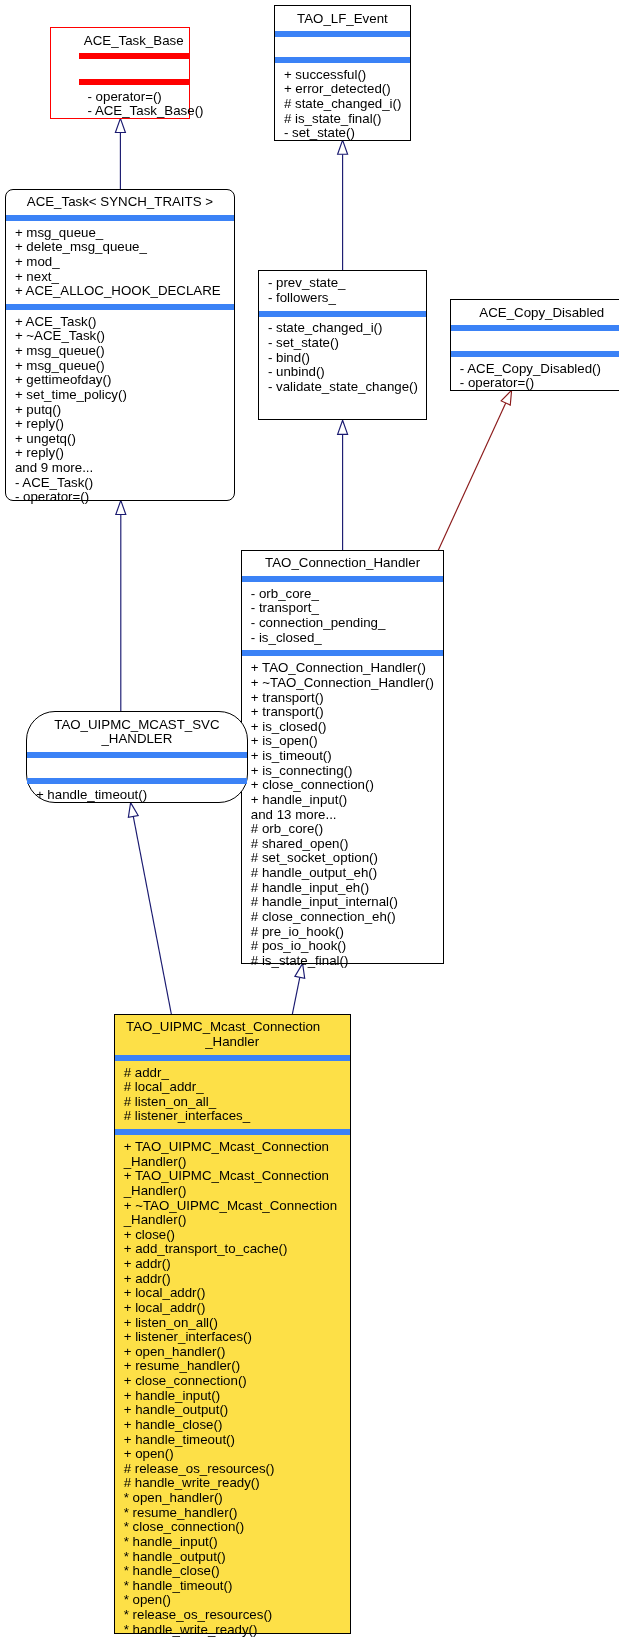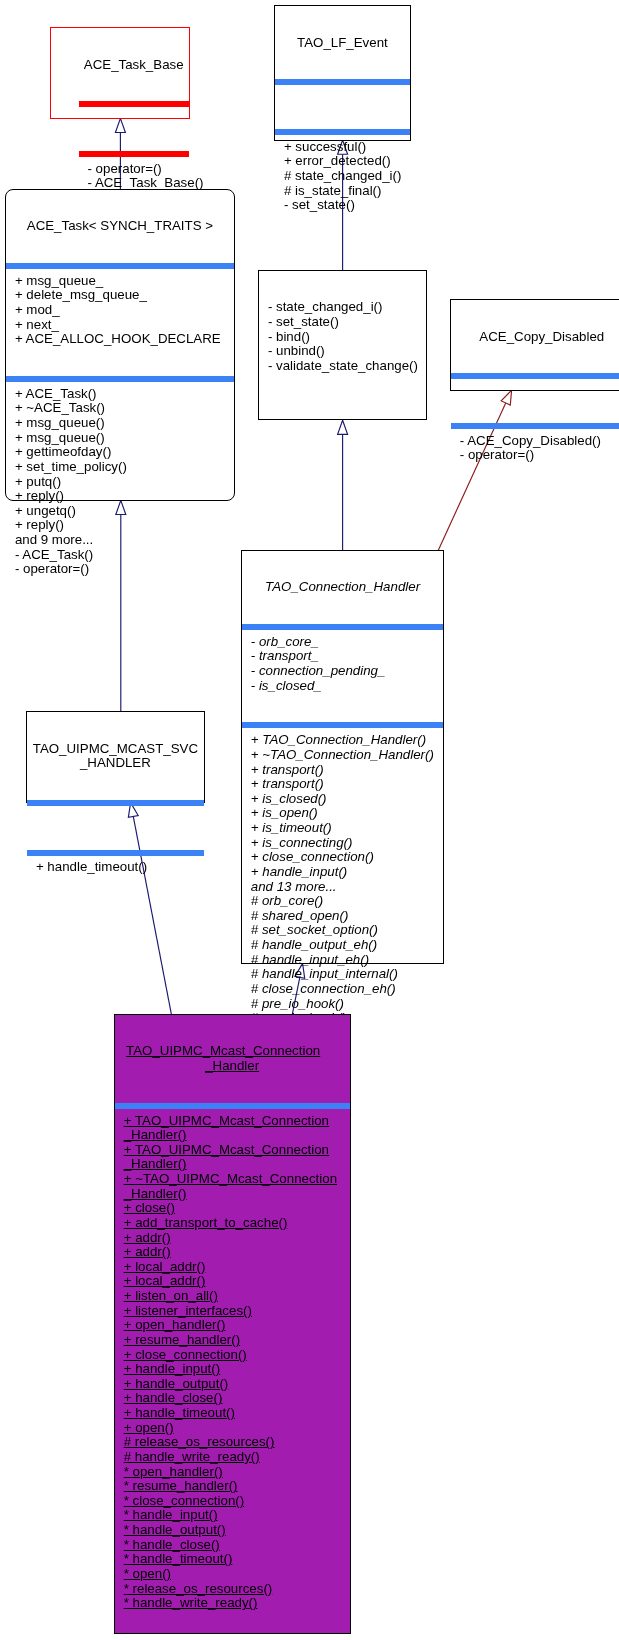--- a/index.html
+++ b/index.html
@@ -1,22 +1,22 @@
 <!DOCTYPE html>
 <html><head>
 <meta charset="utf-8">
 <title>TAO_UIPMC_Mcast_Connection_Handler class diagram</title>
 <style>
   html,body{margin:0;padding:0;background:#ffffff;-webkit-font-smoothing:antialiased;}
   #diagram{position:relative;width:619px;height:1640px;background:#ffffff;
            font-family:"Liberation Sans",sans-serif;overflow:hidden;}
   .uml-node{position:absolute;box-sizing:border-box;border:1px solid #000000;background:#ffffff;z-index:2;}
   .uml-node.red{border-color:#ff0000;padding-left:28px;}
-  .uml-node.filled{background:#a21caf;text-decoration:underline;}
-  .sec{box-sizing:border-box;padding:5.95px 0 5.05px 0;margin-top:24px;}
+  .uml-node.filled{background:#fde047;}
+  .sec{box-sizing:border-box;padding:5.95px 0 5.05px 0;}
   .uml-node > .sec:first-child{padding-top:5.25px;}
   .sec + .sec{border-top:6px solid #3b82f6;padding-top:4.95px;}
   .red .sec + .sec{border-top-color:#ff0000;}
   .sec.empty{height:25.6px;padding:0;}
   .row{font-size:13.3px;line-height:14.62px;white-space:pre;padding-left:9px;color:#000000;}
   .title .row{text-align:center;padding-left:0;}
   svg.edges{position:absolute;left:0;top:0;width:619px;height:1640px;z-index:1;}
 </style>
 </head>
 <body>
@@ -97,38 +97,42 @@
       <div class="row">+ reply()</div>
       <div class="row">+ ungetq()</div>
       <div class="row">+ reply()</div>
       <div class="row">and 9 more...</div>
       <div class="row">- ACE_Task()</div>
       <div class="row">- operator=()</div>
     </div>
   </div>
   <div class="uml-node" style="left:257.9px;top:270.0px;width:169px;height:150.4px;">
     <div class="sec">
+      <div class="row">- prev_state_</div>
+      <div class="row">- followers_</div>
+    </div>
+    <div class="sec">
       <div class="row">- state_changed_i()</div>
       <div class="row">- set_state()</div>
       <div class="row">- bind()</div>
       <div class="row">- unbind()</div>
       <div class="row">- validate_state_change()</div>
     </div>
   </div>
   <div class="uml-node" style="left:449.8px;top:299.4px;width:184px;height:91.6px;">
     <div class="sec title">
       <div class="row">ACE_Copy_Disabled</div>
     </div>
     <div class="sec empty"></div>
     <div class="sec">
       <div class="row">- ACE_Copy_Disabled()</div>
       <div class="row">- operator=()</div>
     </div>
   </div>
-  <div class="uml-node" style="left:240.8px;top:550.0px;width:203.6px;height:414.4px;font-style:italic;">
+  <div class="uml-node" style="left:240.8px;top:550.0px;width:203.6px;height:414.4px;">
     <div class="sec title">
       <div class="row">TAO_Connection_Handler</div>
     </div>
     <div class="sec">
       <div class="row">- orb_core_</div>
       <div class="row">- transport_</div>
       <div class="row">- connection_pending_</div>
       <div class="row">- is_closed_</div>
     </div>
     <div class="sec">
@@ -148,34 +152,40 @@
       <div class="row"># set_socket_option()</div>
       <div class="row"># handle_output_eh()</div>
       <div class="row"># handle_input_eh()</div>
       <div class="row"># handle_input_internal()</div>
       <div class="row"># close_connection_eh()</div>
       <div class="row"># pre_io_hook()</div>
       <div class="row"># pos_io_hook()</div>
       <div class="row"># is_state_final()</div>
     </div>
   </div>
-  <div class="uml-node" style="left:25.9px;top:711.4px;width:179px;height:91.6px;">
+  <div class="uml-node" style="left:25.9px;top:711.4px;width:222px;height:91.6px;border-radius:29px;">
     <div class="sec title">
       <div class="row">TAO_UIPMC_MCAST_SVC</div>
       <div class="row">_HANDLER</div>
     </div>
     <div class="sec empty"></div>
     <div class="sec">
       <div class="row">+ handle_timeout()</div>
     </div>
   </div>
   <div class="uml-node filled" style="left:113.7px;top:1014.1px;width:236.9px;height:619.9px;">
     <div class="sec title">
       <div class="row" style="position:relative;left:-9px">TAO_UIPMC_Mcast_Connection</div>
       <div class="row">_Handler</div>
+    </div>
+    <div class="sec">
+      <div class="row"># addr_</div>
+      <div class="row"># local_addr_</div>
+      <div class="row"># listen_on_all_</div>
+      <div class="row"># listener_interfaces_</div>
     </div>
     <div class="sec">
       <div class="row wrap">+ TAO_UIPMC_Mcast_Connection
 _Handler()</div>
       <div class="row wrap">+ TAO_UIPMC_Mcast_Connection
 _Handler()</div>
       <div class="row wrap">+ ~TAO_UIPMC_Mcast_Connection
 _Handler()</div>
       <div class="row">+ close()</div>
       <div class="row">+ add_transport_to_cache()</div>

